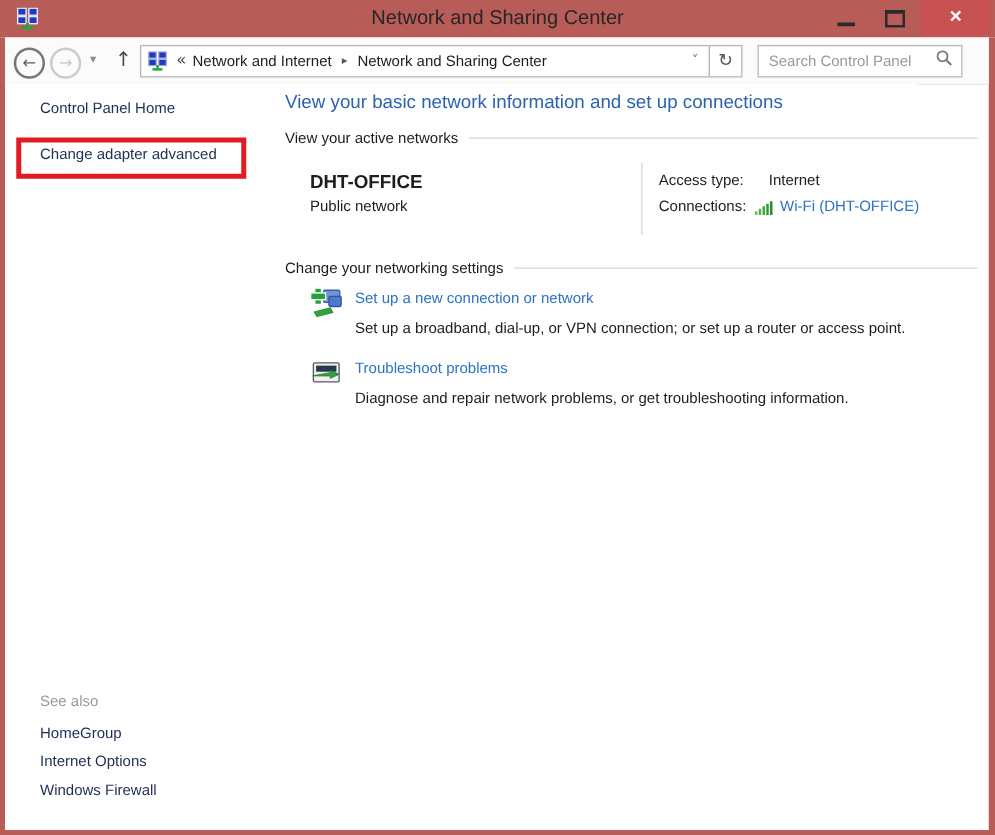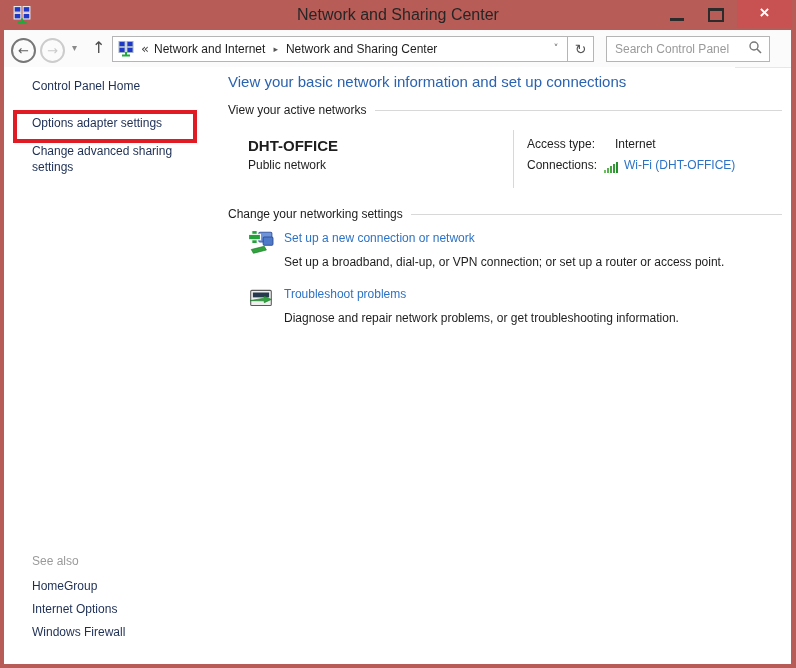--- a/index.html
+++ b/index.html
@@ -148,22 +148,21 @@
           <circle cx="5" cy="5" r="4" fill="none" stroke="#777" stroke-width="1.4"></circle>
           <line x1="8" y1="8" x2="12" y2="12" stroke="#777" stroke-width="1.6"></line>
         </svg>
       </span>
     </div>
   </div>
 
   <div class="content">
 
     <div class="side-link" style="left:28px;top:11px;">Control Panel Home</div>
-    <div class="side-link" style="left:28px;top:48px;">Options adapter settings</div>
-    <div class="side-link" style="left:28px;top:76px;width:165px;">Change advanced sharing settings</div>
+    <div class="side-link" style="left:28px;top:48px;">Change adapter advanced</div>
     <div class="annotation"></div>
 
     <div class="see-also">See also</div>
     <div class="side-link" style="left:28px;top:511px;">HomeGroup</div>
     <div class="side-link" style="left:28px;top:534px;">Internet Options</div>
     <div class="side-link" style="left:28px;top:557px;">Windows Firewall</div>
 
     <div class="main">
       <div class="page-heading">View your basic network information and set up connections</div>
 

